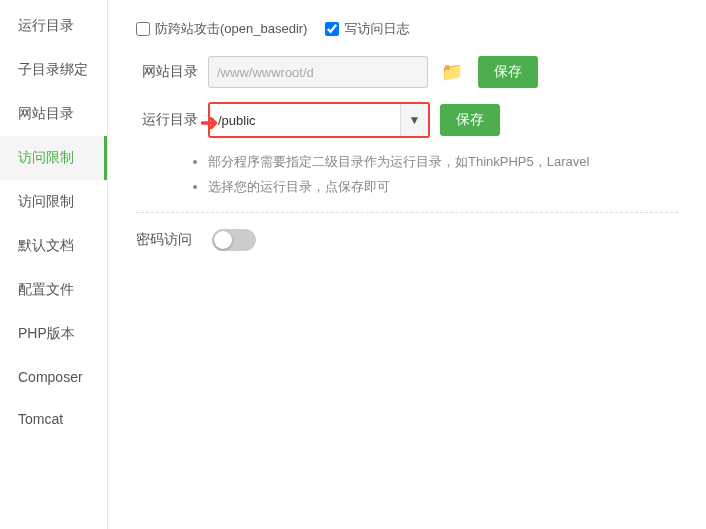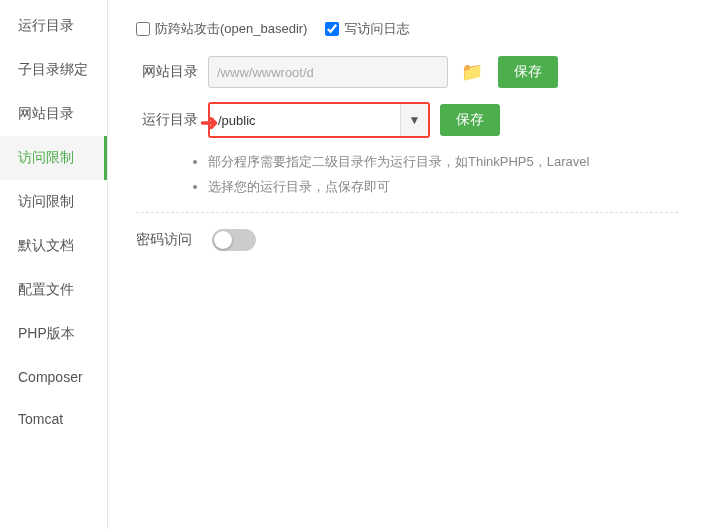--- a/index.html
+++ b/index.html
@@ -277,21 +277,21 @@
       <span>防跨站攻击(open_basedir)</span>
     </label>
     <label class="checkbox-label">
       <input type="checkbox" checked="" style="">
       <span>写访问日志</span>
     </label>
   </div>
 
   <div class="form-row">
     <span class="form-label">网站目录</span>
-    <input class="form-input input-wide" type="text" value="/www/wwwroot/d" style="width: 240px; background: rgb(245, 245, 245); color: rgb(170, 170, 170);">
+    <input class="form-input input-wide" type="text" value="/www/wwwroot/d" style="width: 220px; background: rgb(245, 245, 245); color: rgb(170, 170, 170);">
     <button class="folder-icon-btn">
       <span>📁</span>
     </button>
     <button class="btn-save">保存</button>
   </div>
 
   <div class="run-dir-row">
     <span class="form-label">运行目录</span>
     <div class="run-dir-box">
       <input class="run-dir-input" type="text" value="/public" style="">

